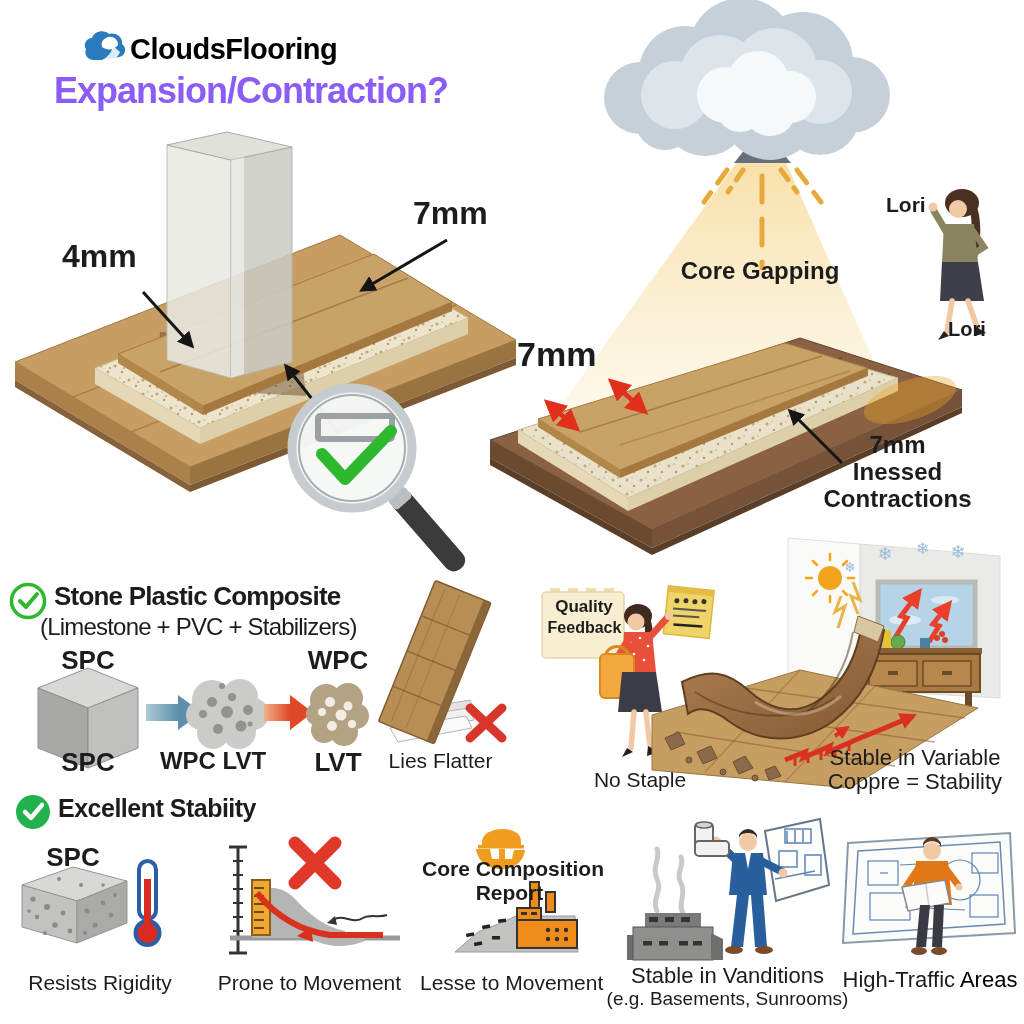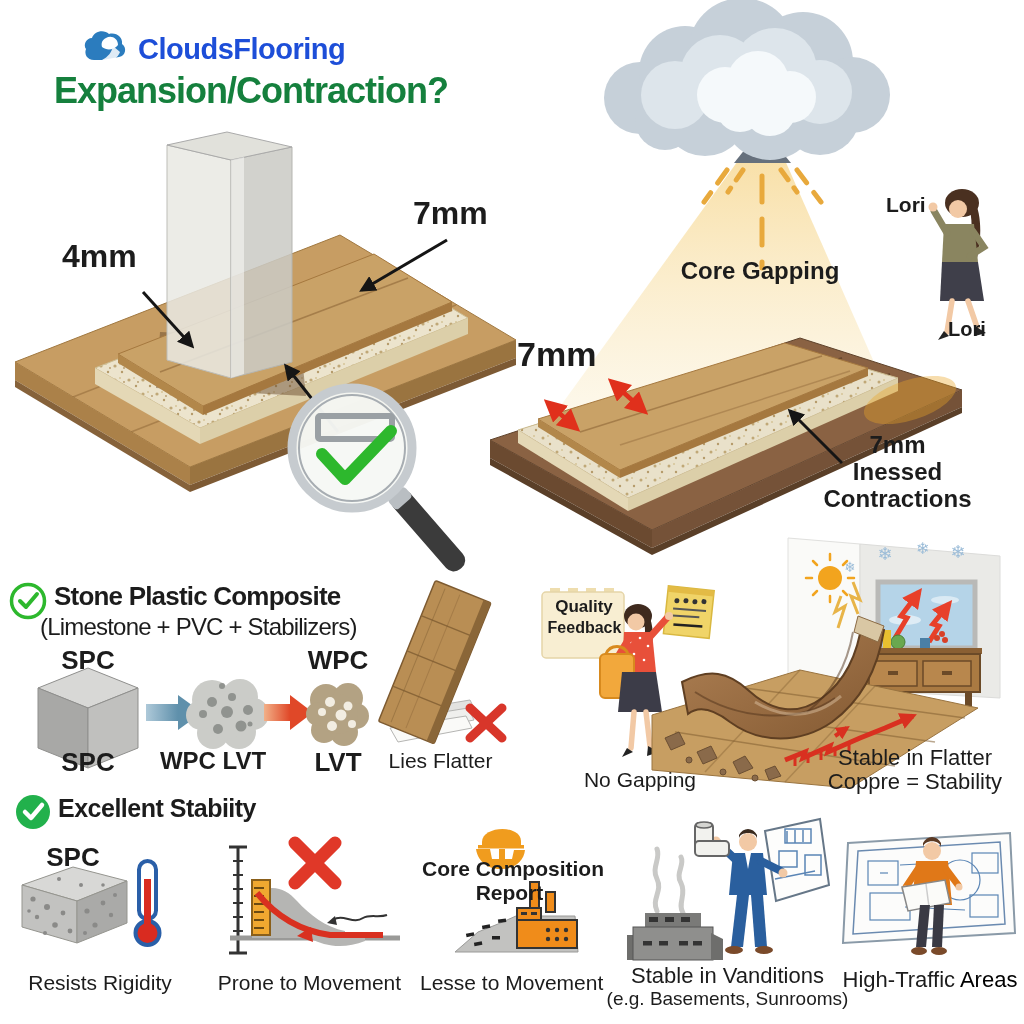--- a/index.html
+++ b/index.html
@@ -14,22 +14,22 @@
 </head>
 <body>
 
 <div id="canvas">
 
   <svg style="left:82px;top:26px;width:46px;height:46px" viewBox="0 0 46 46">
     <path d="M12,34 C5,34 2,28 4,23 C1,19 4,12 10,12 C12,5 22,3 27,8 C34,6 41,11 40,18 C45,21 44,30 37,31 L20,34 Z" fill="#2b7cbe"></path>
     <path d="M24,12 C29,9 36,12 36,19 C32,24 25,25 20,21 C19,17 20,14 24,12 Z" fill="#ffffff"></path>
     <path d="M20,34 C26,31 30,26 31,20 L38,26 C36,32 30,35 24,36 Z" fill="#ffffff" opacity="0.85"></path>
   </svg>
-  <div class="t b" style="left:130px;top:34px;font-size:29px;letter-spacing:-0.5px;color:#1d4ed8;margin-left:8px;">CloudsFlooring</div>
-  <div class="t b" style="left:54px;top:72px;font-size:36px;letter-spacing:-1px;color:#15803d;">Expansion/Contraction?</div>
+  <div class="t b" style="left:130px;top:34px;font-size:29px;letter-spacing:-0.5px;color:#000000;">CloudsFlooring</div>
+  <div class="t b" style="left:54px;top:72px;font-size:36px;letter-spacing:-1px;color:#8b5cf6;">Expansion/Contraction?</div>
 
   <svg style="left:0;top:110px;width:520px;height:480px" viewBox="0 0 520 480">
     <defs>
       <marker id="ah1" viewBox="0 0 10 10" refX="8" refY="5" markerWidth="5.5" markerHeight="5.5" orient="auto">
         <path d="M0,0 L10,5 L0,10 Z" fill="#151515"></path>
       </marker>
       <pattern id="spk1" width="14" height="14" patternUnits="userSpaceOnUse">
         <rect width="14" height="14" fill="#ece4cd"></rect>
         <circle cx="3" cy="4" r="1.6" fill="#c0a877"></circle>
         <circle cx="10" cy="10" r="1.2" fill="#b59a6a"></circle>
@@ -351,21 +351,21 @@
       </g>
       <polygon points="92,92 126,92 132,132 88,132" fill="#3c3c48"></polygon>
       <line x1="104" y1="132" x2="101" y2="168" stroke="#f2c9a5" stroke-width="5.5" stroke-linecap="round"></line>
       <line x1="116" y1="132" x2="120" y2="166" stroke="#f2c9a5" stroke-width="5.5" stroke-linecap="round"></line>
       <path d="M97,168 L103,172 L92,177 Z" fill="#222222"></path>
       <path d="M118,166 L129,172 L117,176 Z" fill="#222222"></path>
     </g>
   </svg>
   <div class="t b c" style="left:544px;top:598px;width:80px;font-size:17px;">Quality</div>
   <div class="t b c" style="left:544px;top:619px;width:81px;font-size:16px;">Feedback</div>
-  <div class="t c" style="left:580px;top:769px;width:120px;font-size:21px;">No Gapping</div>
+  <div class="t c" style="left:580px;top:769px;width:120px;font-size:21px;">No Staple</div>
 
   <svg style="left:645px;top:520px;width:379px;height:280px" viewBox="0 0 379 280">
     <defs>
       <marker id="ltn" viewBox="0 0 8 8" refX="6" refY="4" markerWidth="4" markerHeight="4" orient="auto">
         <path d="M0,0 L8,4 L0,8 Z" fill="#e8402a"></path>
       </marker>
       <marker id="crk" viewBox="0 0 8 8" refX="6" refY="4" markerWidth="3.4" markerHeight="3.4" orient="auto">
         <path d="M0,0 L8,4 L0,8 Z" fill="#d93020"></path>
       </marker>
       <linearGradient id="plankG" x1="0" y1="0" x2="1" y2="1">
@@ -459,21 +459,21 @@
     <g fill="#8a6a4a" stroke="#6b4f33">
       <polygon points="20,218 34,212 40,224 26,230"></polygon>
       <polygon points="52,232 66,226 72,238 58,244"></polygon>
       <polygon points="88,242 100,236 108,248 94,254"></polygon>
       <polygon points="120,250 130,246 136,256 124,260"></polygon>
       <circle cx="44" cy="240" r="3"></circle>
         <circle cx="78" cy="252" r="3"></circle>
         <circle cx="110" cy="258" r="3"></circle>
     </g>
   </svg>
-  <div class="t c" style="left:810px;top:746px;width:210px;font-size:22px;">Stable in Flatter</div>
+  <div class="t c" style="left:810px;top:746px;width:210px;font-size:22px;">Stable in Variable</div>
   <div class="t c" style="left:810px;top:770px;width:210px;font-size:22px;">Coppre = Stability</div>
 
   <svg style="left:14px;top:793px;width:38px;height:38px" viewBox="0 0 38 38">
     <circle cx="19" cy="19" r="17" fill="#22b14c"></circle>
     <polyline points="11,19 17,25 28,12" fill="none" stroke="#ffffff" stroke-width="4.5" stroke-linecap="round" stroke-linejoin="round"></polyline>
   </svg>
   <div class="t b" style="left:58px;top:795px;font-size:25px;letter-spacing:-0.5px;">Excellent Stabiity</div>
 
   <svg style="left:15px;top:855px;width:160px;height:105px" viewBox="0 0 160 105">
     <g stroke="#95958f" stroke-width="1">

